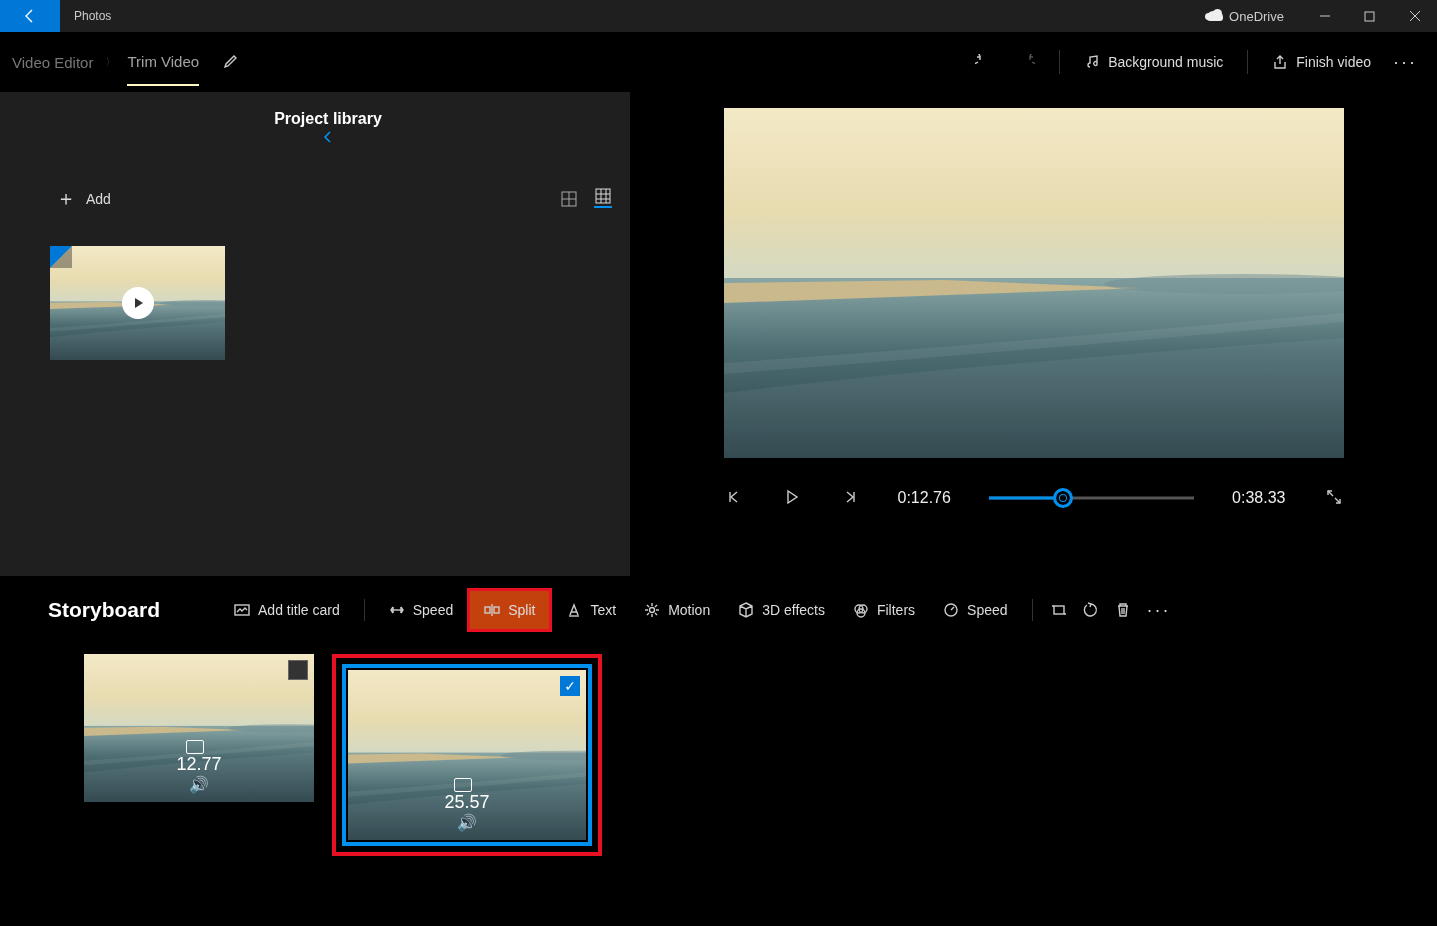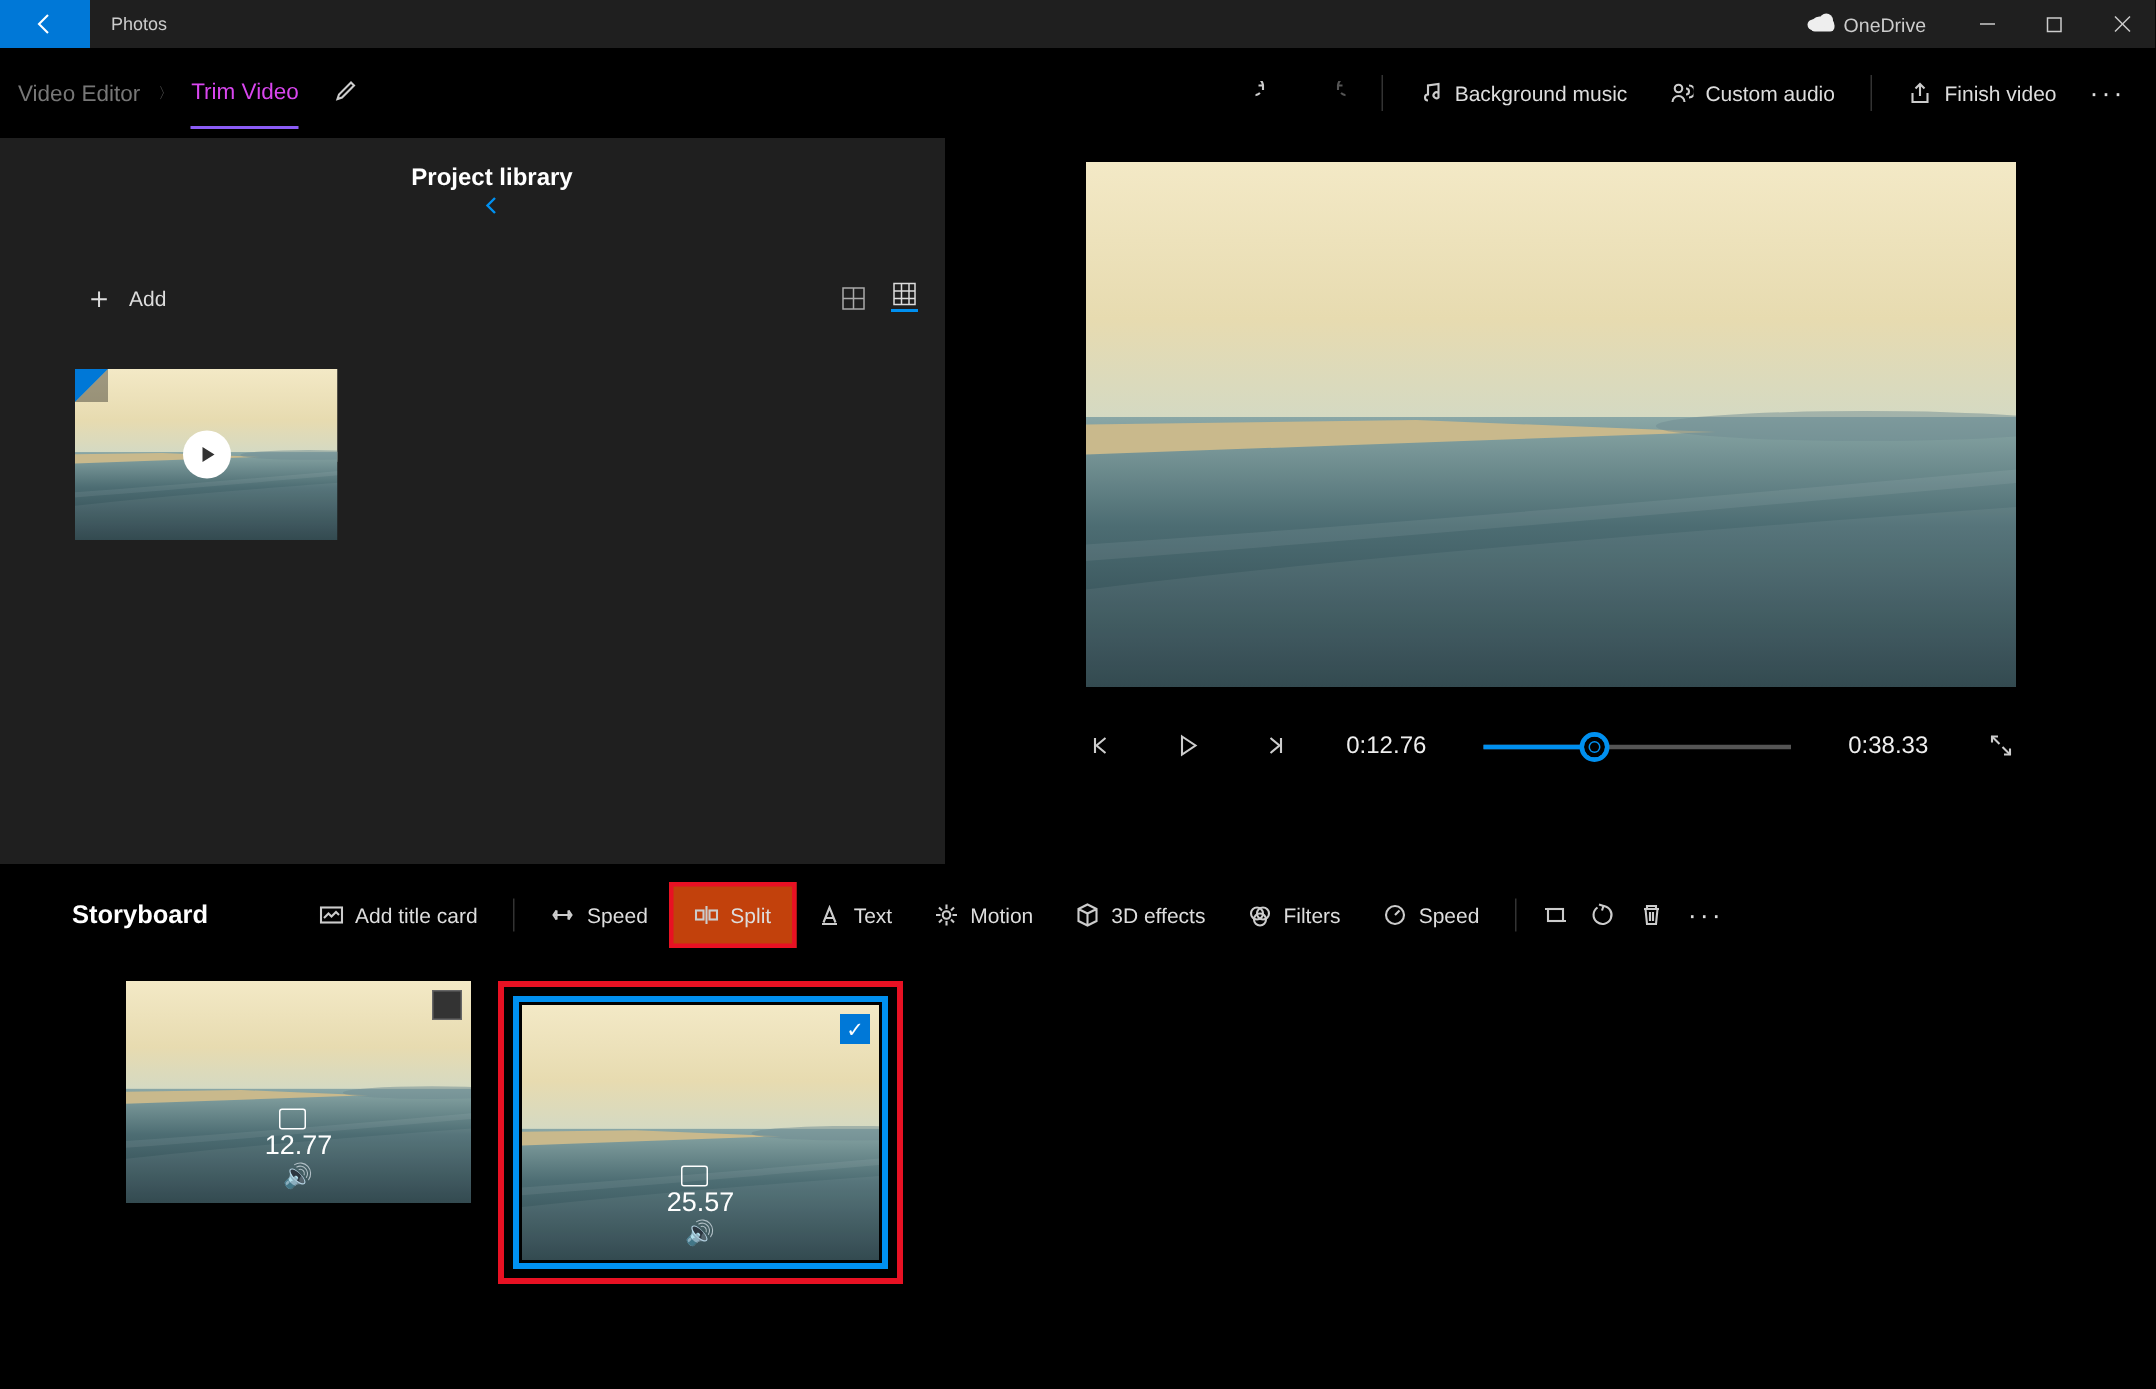--- a/index.html
+++ b/index.html
@@ -12,21 +12,21 @@
   .onedrive { display: flex; align-items: center; gap: 6px; color: #ccc; font-size: 13px; margin-right: 18px; }
   .cloud-icon { width: 16px; height: 10px; background: #eee; border-radius: 6px 6px 3px 3px; position: relative; }
   .cloud-icon::before { content:""; position:absolute; width:7px; height:7px; background:#eee; border-radius:50%; left:-2px; top:2px; }
   .cloud-icon::after { content:""; position:absolute; width:9px; height:9px; background:#eee; border-radius:50%; left:6px; top:-2px; }
   .win-ctrl { width: 45px; height:32px; display:flex; align-items:center; justify-content:center; color:#ccc; }
   
   .top-bar { height: 60px; background: #000; display: flex; align-items: center; padding: 0 12px; }
   .breadcrumb { display:flex; align-items:center; gap:12px; font-size:15px; }
   .breadcrumb .crumb-root { color:#777; }
   .breadcrumb .chev { color:#555; font-size:10px; }
-  .breadcrumb .crumb-current { color:#d946ef; border-bottom:2px solid #8b5cf6; padding-bottom:14px; margin-bottom:-14px; }
+  .breadcrumb .crumb-current { color:#a3a3a3; border-bottom:2px solid #fef9c3; padding-bottom:14px; margin-bottom:-14px; }
   .pencil { margin-left:12px; color:#ccc; }
   .top-bar .flex { flex:1; }
   .top-btn { display:flex; align-items:center; gap:8px; color:#ddd; font-size:14px; padding:0 14px; height:40px; }
   .top-btn.disabled { color:#555; }
   .vsep { width:1px; height:24px; background:#333; margin:0 10px; }
   
   .main { display:flex; height: 484px; }
   .library-panel { width: 630px; background:#1f1f1f; margin-left:0; }
   .lib-head { display:flex; align-items:center; padding:18px 22px 10px 48px;flex-direction:column; }
   .lib-title { font-size:16px; font-weight:600; flex:1; }
@@ -49,21 +49,21 @@
   .ctrl-icon { color:#ccc; font-size:14px; width:20px; text-align:center;}
   .time { font-size:16px; color:#eee; }
   .slider { flex:1; height:20px; position:relative; }
   .track { position:absolute; top:50%; left:0; right:0; height:3px; background:#555; transform:translateY(-50%); }
   .track-prog { position:absolute; top:50%; left:0; width:36%; height:3px; background:#0090f0; transform:translateY(-50%);}
   .thumb-dot { position:absolute; top:50%; left:36%; width:20px; height:20px; background:#0090f0; border-radius:50%; transform:translate(-50%,-50%); border:3px solid #0090f0; box-shadow:0 0 0 3px #000 inset;}
   .thumb-dot::after{content:"";position:absolute;inset:4px;border-radius:50%;background:#000;}
   
   .story-wrap { background:#000; padding-top:8px;}
   .story-bar { display:flex; align-items:center; padding:2px 20px 2px 48px; height:52px;}
-  .story-title { font-size:17px; font-weight:600; margin-right:60px;}
+  .story-title { font-size:21px; font-weight:600; margin-right:60px;}
   .sb-btn { display:flex; align-items:center; gap:8px; padding:0 14px; height:44px; color:#ddd; font-size:14px; }
   .sb-sep { width:1px; height:22px; background:#333; margin:0 10px;}
   .redbox { border:3px solid #e81123; }
   .sb-btn.split-highlight { background:#c2410c; }
   
   .clips { display:flex; gap:18px; padding:18px 0 0 84px; align-items:flex-start;}
   .clip { width:230px; height:148px; position:relative; }
   .clip .overlay { position:absolute; left:0; right:0; bottom:0; display:flex; align-items:center; padding:8px 10px; color:#fff; font-size:18px;flex-direction:column;}
   .clip .overlay .film { width:18px; height:14px; border:1px solid #fff; border-radius:2px; margin-right:8px; position:relative;}
   .clip .overlay .film::before,.clip .overlay .film::after{content:"";position:absolute;top:1px;bottom:1px;width:3px;}
@@ -159,28 +159,20 @@
         <path d="M14 3 L11 3 L11 6"></path>
       </svg>
     </div>
   <div class="vsep"></div>
   <div class="top-btn">
     <svg class="icon-svg" viewBox="0 0 16 16">
         <path d="M6 13 A2 2 0 1 1 6 9 V3 L13 2 V11 A2 2 0 1 1 13 8"></path>
       </svg>
     <span>Background music</span>
   </div>
-  <div class="top-btn">
-    <svg class="icon-svg" viewBox="0 0 16 16">
-        <circle cx="6" cy="5" r="2.5"></circle>
-        <path d="M2 14 A4 4 0 0 1 10 14"></path>
-        <path d="M11 5 A2 2 0 0 1 11 9 M13 3 A4 4 0 0 1 13 11"></path>
-      </svg>
-    <span>Custom audio</span>
-  </div>
   <div class="vsep"></div>
   <div class="top-btn">
     <svg class="icon-svg" viewBox="0 0 16 16">
         <path d="M3 8 V14 H13 V8"></path>
         <path d="M8 2 V10 M5 5 L8 2 L11 5"></path>
       </svg>
     <span>Finish video</span>
   </div>
   <div class="top-btn" style="padding:0 8px;font-size:18px;letter-spacing:2px;">···</div>
 </div>

